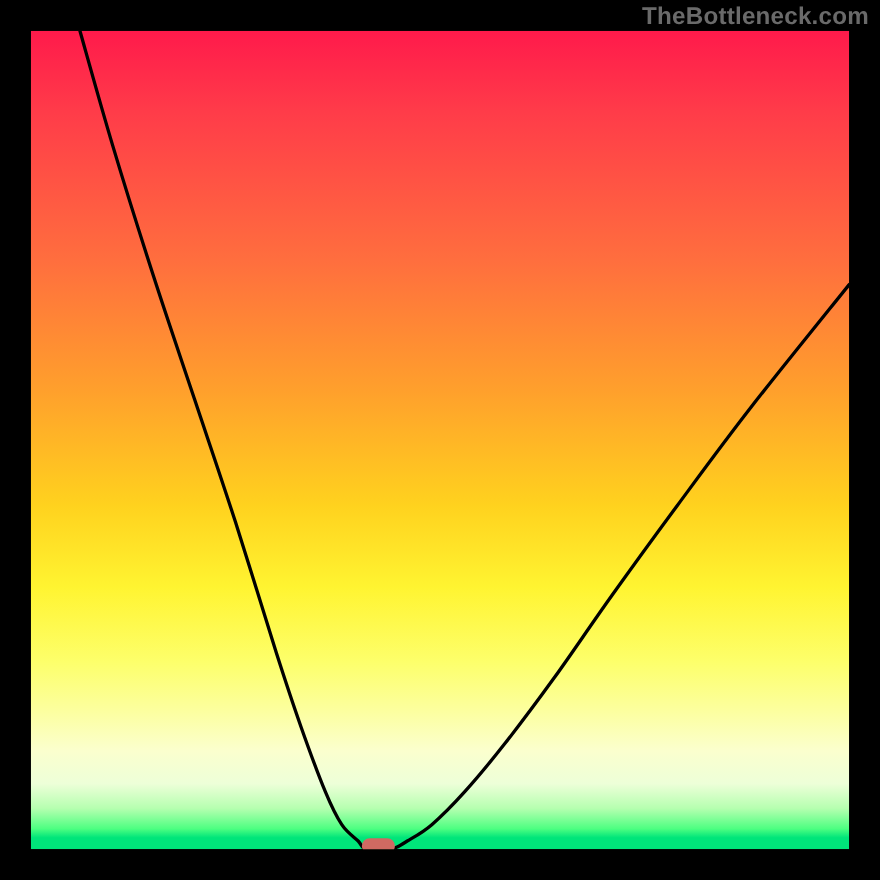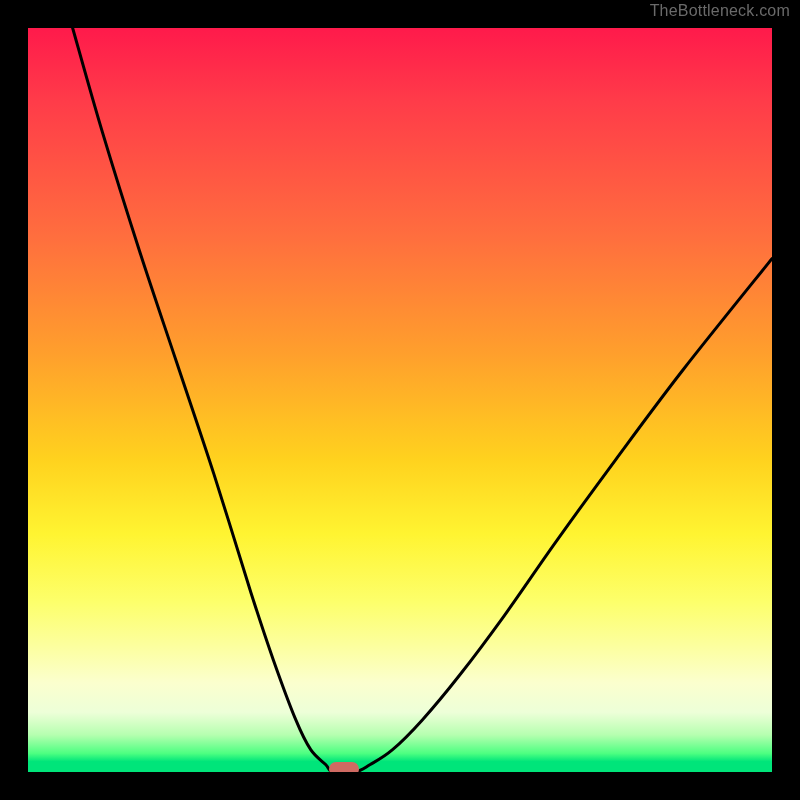--- a/index.html
+++ b/index.html
@@ -17,22 +17,22 @@
     top: 0;
     width: 800px;
     height: 800px;
     background: #000;
   }
   .watermark {
     position: absolute;
     top: 2px;
     right: 10px;
     color: #6a6a6a;
-    font-size: 16px;
-    font-weight: 400;
+    font-size: 22px;
+    font-weight: 700;
     letter-spacing: 0.2px;
     z-index: 100;
   }
   .plot-area {
     position: absolute;
     left: 28px;
     top: 28px;
     width: 744px;
     height: 744px;
     overflow: hidden;

